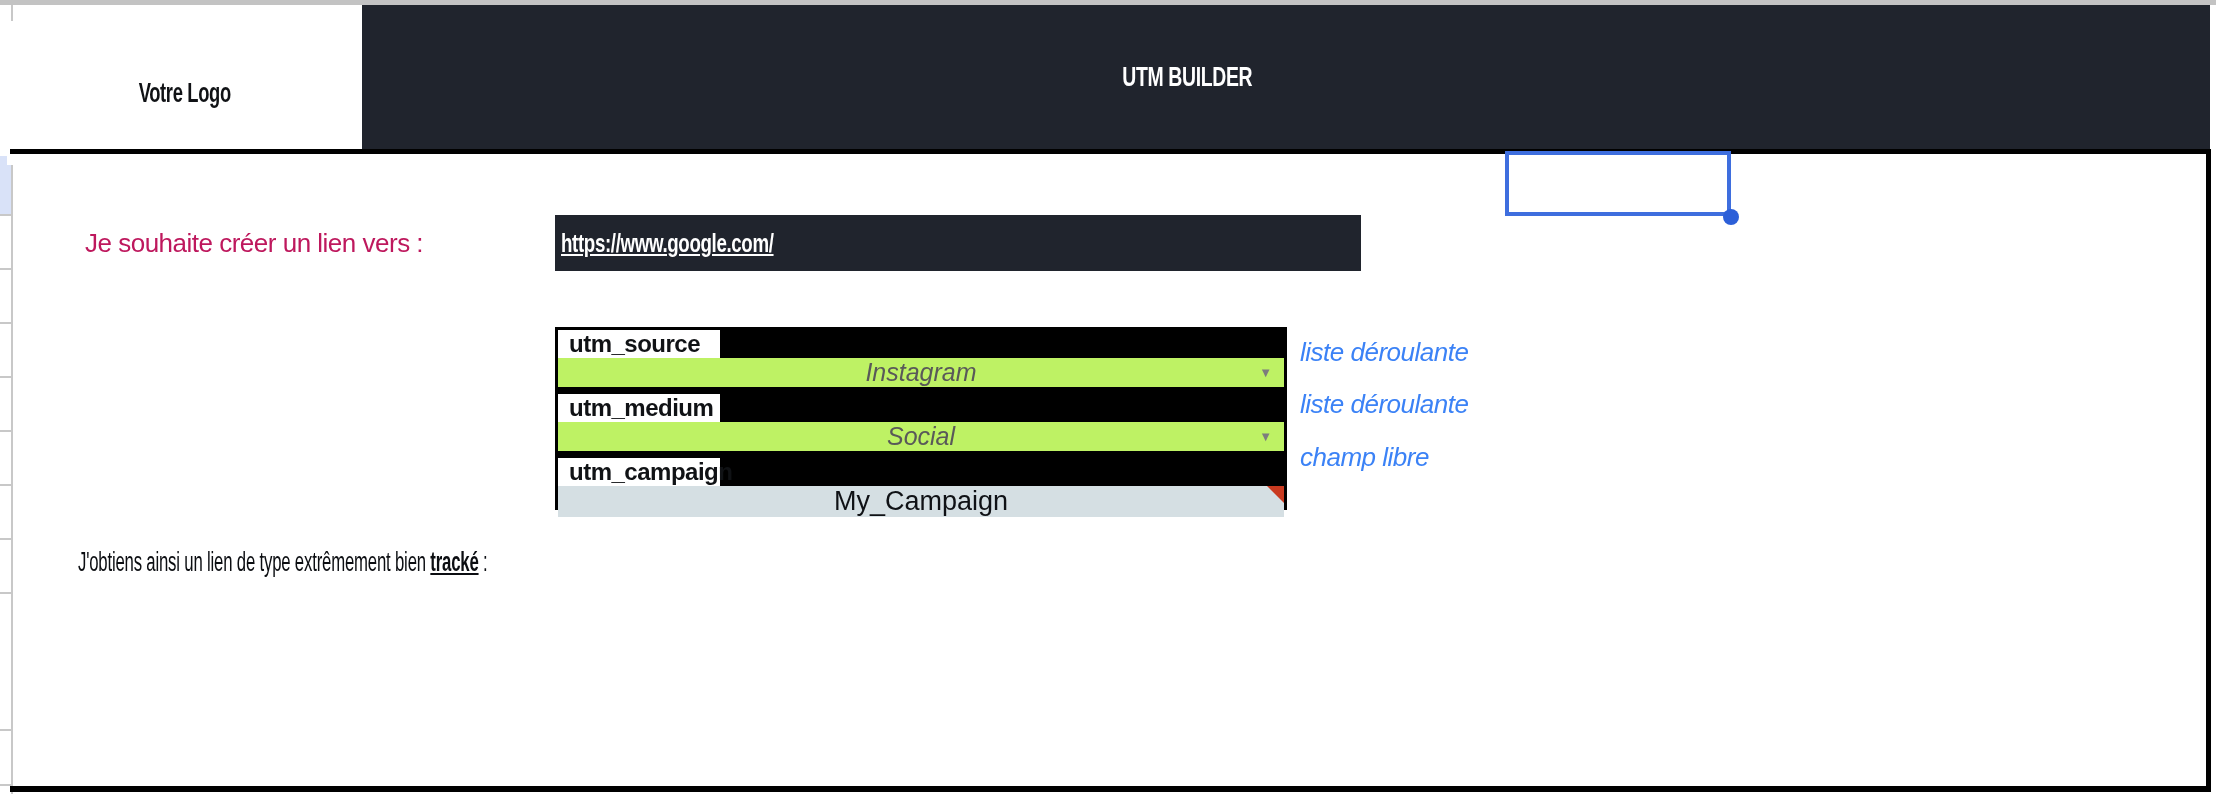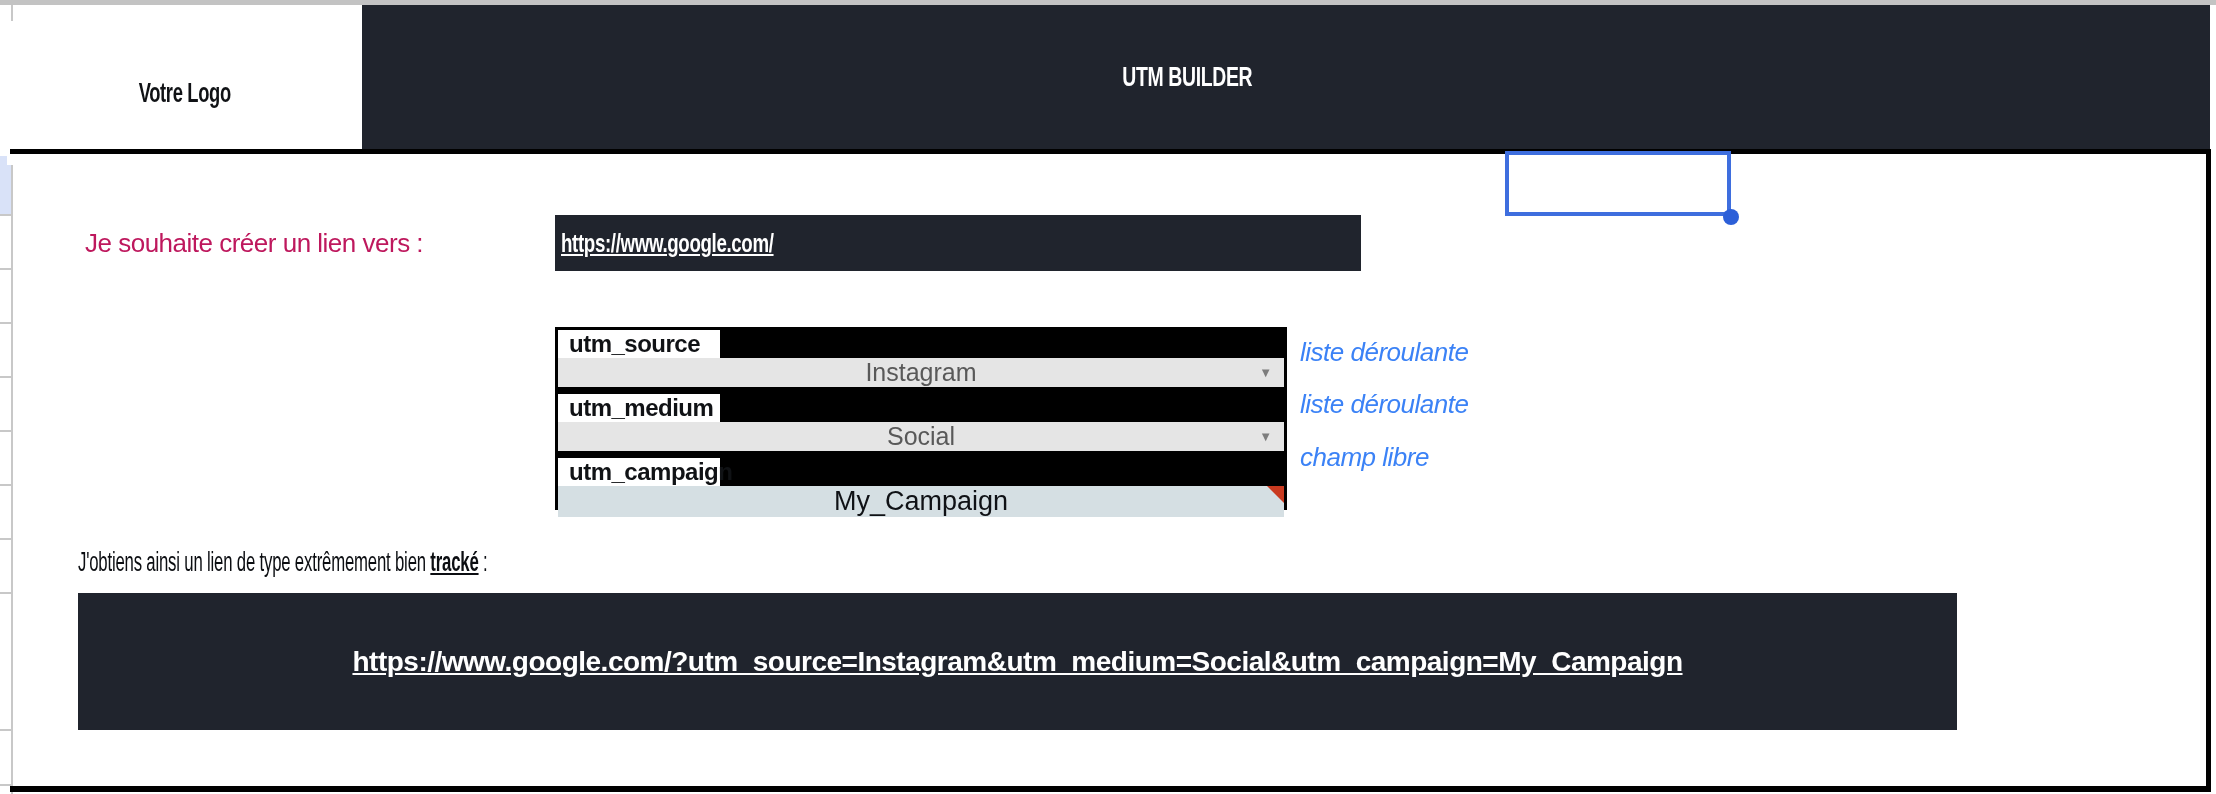--- a/index.html
+++ b/index.html
@@ -34,21 +34,21 @@
   .url-input{left:555px;top:215px;width:806px;height:56px;background:#20242d;display:flex;align-items:center;}
   .url-input a, .url-link{color:#fff;font-size:26px;font-weight:600;text-decoration:underline;white-space:nowrap;
     display:inline-block;transform:scaleX(0.72);transform-origin:left center;margin-left:6px;letter-spacing:-0.5px;}
   
   .utm-table{left:555px;top:327px;width:732px;border:3px solid #000;box-sizing:border-box;background:#000;}
   .utm-row{display:flex;height:49px;flex-direction:column;}
   .utm-row + .utm-row{margin-top:15px;}
   .param-cell{width:165px;background:#ffffff;border-right:3px solid #000;display:flex;align-items:center;
     padding-left:11px;box-sizing:border-box;font-weight:bold;font-size:24px;letter-spacing:-0.5px;}
   .value-cell{flex:1;position:relative;display:flex;align-items:center;justify-content:center;}
-  .value-gray{background:#e5e5e5;color:#595959;font-size:25px;}
+  .value-gray{background:#bef264;color:#595959;font-size:25px;font-style:italic;}
   .value-blue{background:#d5dfe3;color:#0f1115;font-size:27px;}
   .dd-arrow{position:absolute;right:12px;top:50%;transform:translateY(-52%);font-size:13px;color:#7d7d7d;line-height:1;}
   .note-marker{position:absolute;right:0;top:0;width:0;height:0;border-left:17px solid transparent;border-top:17px solid #c93a20;}
   
   .field-note{font-style:italic;font-size:26px;letter-spacing:-0.5px;color:#3b82f6;white-space:nowrap;line-height:28px;}
   .note1{left:1300px;top:338px;}
   .note2{left:1300px;top:390px;}
   .note3{left:1300px;top:443px;}
   
   .result-label{left:78px;top:547px;font-size:27px;letter-spacing:-0.3px;white-space:nowrap;
@@ -120,17 +120,14 @@
       </div>
     </div>
   </div>
 
   <div class="abs field-note note1">liste déroulante</div>
   <div class="abs field-note note2">liste déroulante</div>
   <div class="abs field-note note3">champ libre</div>
 
   <div class="abs result-label"><span>J'obtiens ainsi un lien de type extrêmement bien </span><span class="emph">tracké</span><span> :</span></div>
 
-  <div class="abs result-box">
-    <a href="#">https://www.google.com/?utm_source=Instagram&amp;utm_medium=Social&amp;utm_campaign=My_Campaign</a>
-  </div>
 
 </div>
 
 </body></html>

